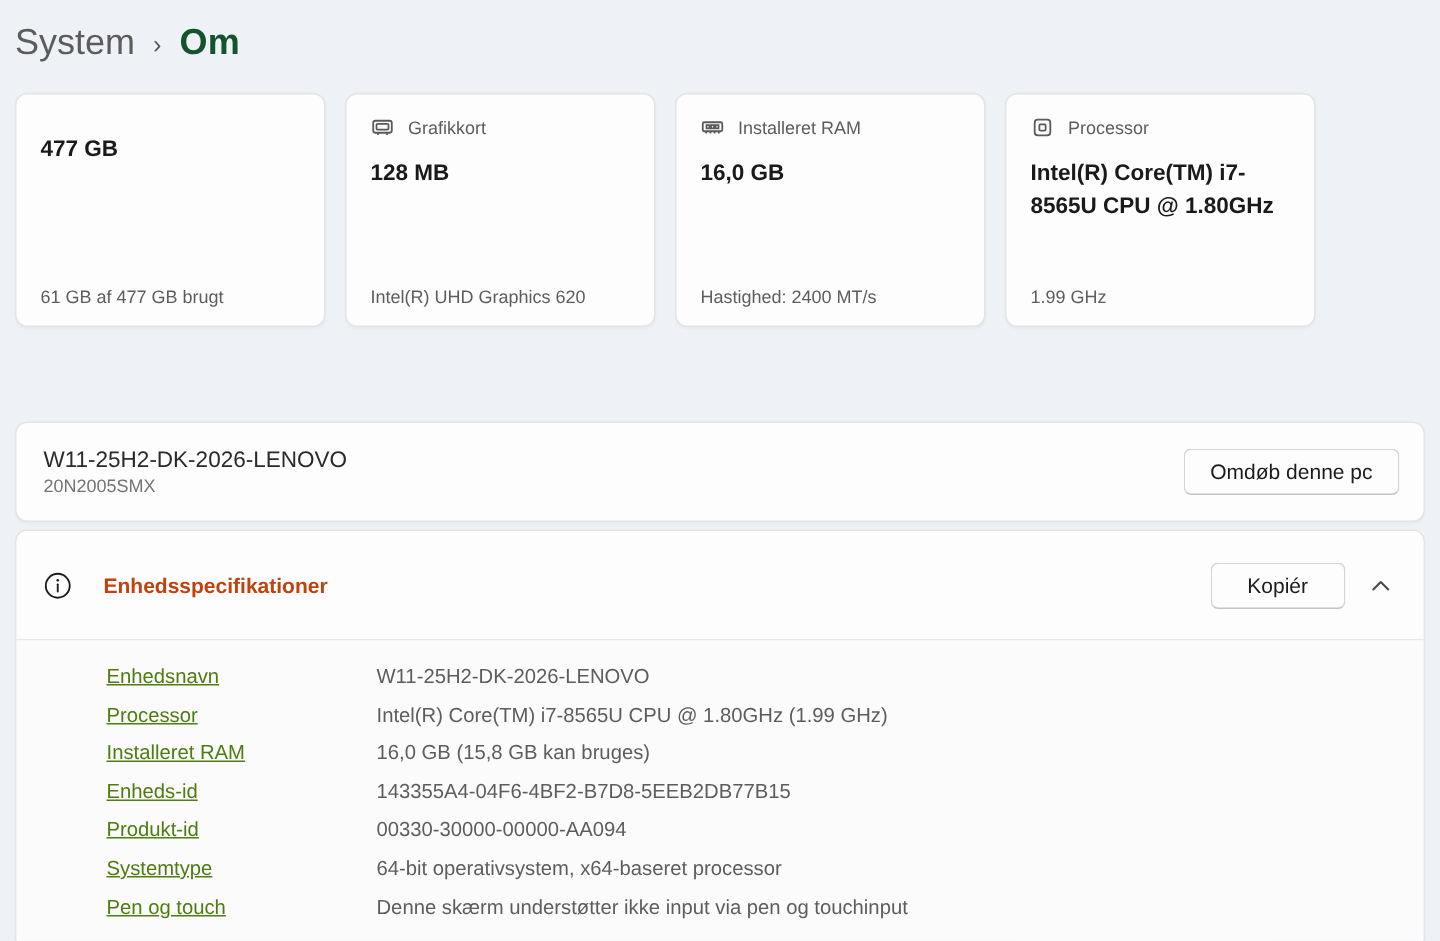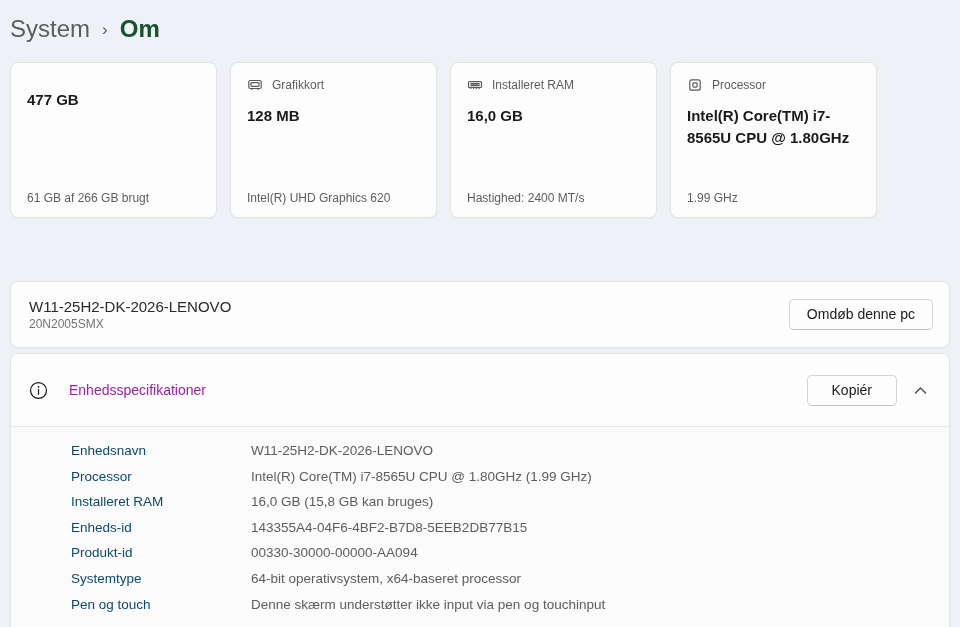--- a/index.html
+++ b/index.html
@@ -73,51 +73,51 @@
     overflow: hidden;
     box-shadow: 0 1px 2px rgba(0,0,0,0.03);
   }
   .expander-header {
     height: 72px;
     display: flex; align-items: center;
     padding: 0 18px 0 18px;
     background: #fdfdfd;
     cursor: pointer;
   }
-  .expander-header .title { font-size: 14px; color: #a21caf; margin-left: 21px; }
+  .expander-header .title { font-size: 14px; color: #c2410c; margin-left: 21px; font-weight: bold; }
   .expander-header .copy-btn { margin-left: auto; padding: 6px 24px 7px 24px; }
   .chevron-btn {
     background: transparent; border: none; cursor: pointer;
     margin-left: 13px; padding: 4px; display: flex; align-items: center;
   }
   .expander-divider { height: 1px; background: #e7e7e7; }
   .expander-body { background: #fbfbfb; padding: 11px 18px 15px 60px; }
   .spec-row { display: flex; line-height: 25.6px; font-size: 13.5px; }
-  .spec-label { width: 180px; flex: 0 0 auto; color: #0c4a6e; }
+  .spec-label { width: 180px; flex: 0 0 auto; color: #4d7c0f; text-decoration: underline; }
   .spec-value { color: #5d5d5d; }
 
   .icon-stroke { stroke: #5a5a5a; fill: none; stroke-width: 1.2; }
   .icon-dark-stroke { stroke: #1b1b1b; fill: none; stroke-width: 1.3; }
 </style>
 </head>
 <body>
 
 <div class="page">
 
   <div class="breadcrumb">
     <span class="parent">System</span>
     <span class="sep">›</span>
     <span class="current">Om</span>
   </div>
 
   <div class="cards-row">
 
     <div class="card">
       <div class="card-value">477 GB</div>
-      <div class="card-footer">61 GB af 266 GB brugt</div>
+      <div class="card-footer">61 GB af 477 GB brugt</div>
     </div>
 
     <div class="card">
       <div class="card-head">
         <svg width="16" height="16" viewBox="0 0 16 16">
           <rect x="1.8" y="3.5" width="12.4" height="8" rx="1.5" class="icon-stroke"></rect>
           <rect x="4" y="5.6" width="8" height="3.8" rx="0.8" class="icon-stroke"></rect>
           <path d="M5 11.5 V13 M11 11.5 V13" class="icon-stroke"></path>
         </svg>
         <span>Grafikkort</span>

